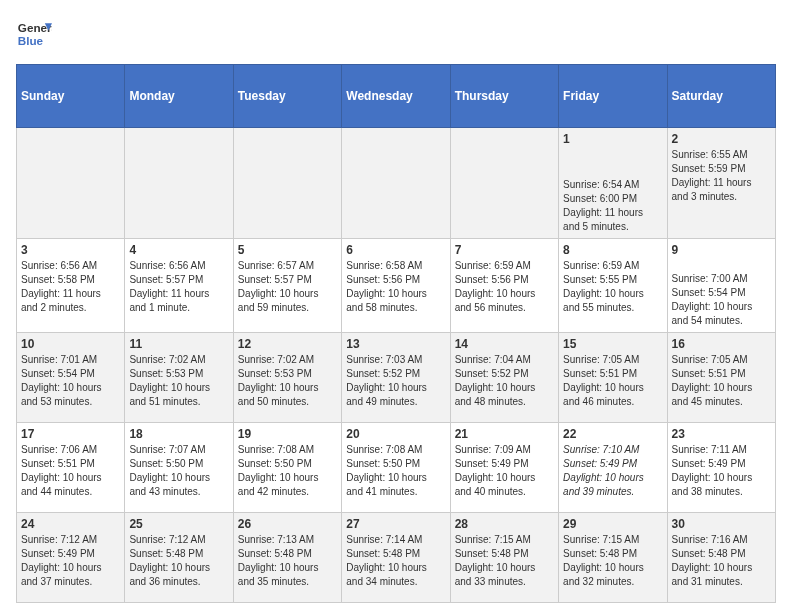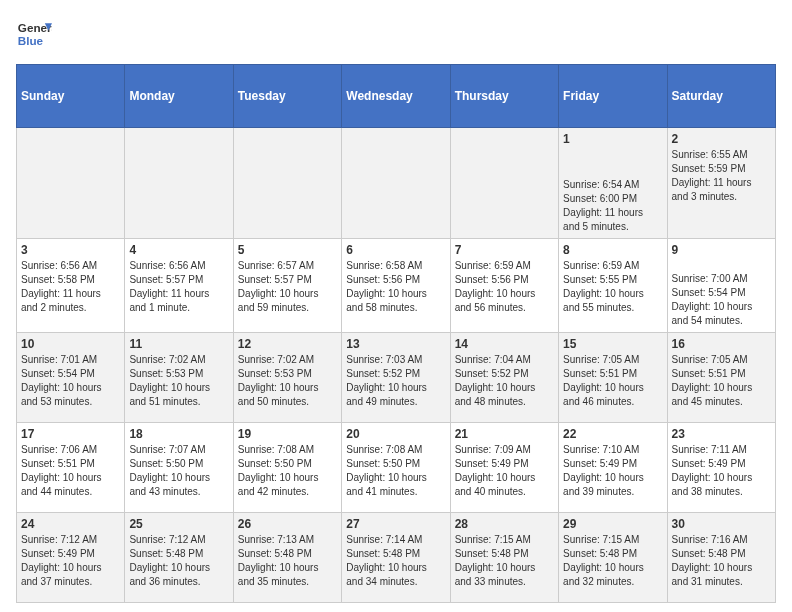--- a/index.html
+++ b/index.html
@@ -264,21 +264,21 @@
         </td>
         <td>
           <div class="day-num">21</div>
           <div class="day-info" style="white-space: pre-line;">Sunrise: 7:09 AM
 Sunset: 5:49 PM
 Daylight: 10 hours
 and 40 minutes.</div>
         </td>
         <td>
           <div class="day-num">22</div>
-          <div class="day-info" style="white-space: pre-line;">Sunrise: 7:10 AM
+          <div class="day-info" style="white-space: pre-line; font-style: italic;">Sunrise: 7:10 AM
 Sunset: 5:49 PM
 Daylight: 10 hours
 and 39 minutes.</div>
         </td>
         <td>
           <div class="day-num">23</div>
           <div class="day-info" style="white-space: pre-line;">Sunrise: 7:11 AM
 Sunset: 5:49 PM
 Daylight: 10 hours
 and 38 minutes.</div>

